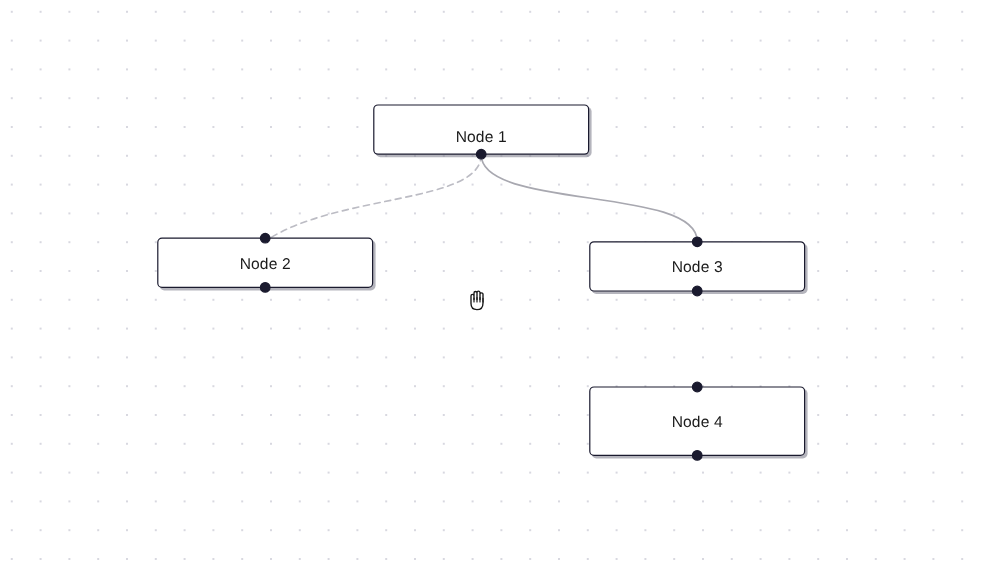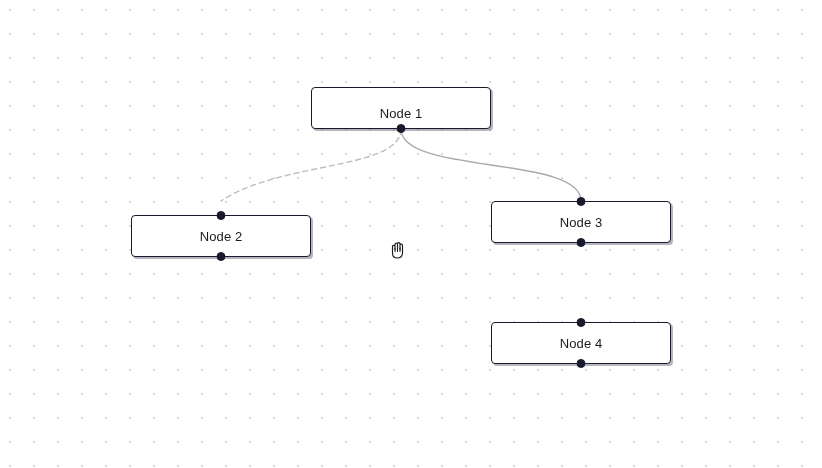--- a/index.html
+++ b/index.html
@@ -87,31 +87,31 @@
   <svg id="edge-layer" width="822" height="468" viewBox="0 0 822 468" xmlns="http://www.w3.org/2000/svg">
       <path d="M 401,129 C 401,170 280,161 221,201" fill="none" stroke="#bcbcc4" stroke-width="1.4" stroke-linecap="round" stroke-dasharray="5 4"></path>
       <path d="M 401,129 C 401,175 581,155 581,201" fill="none" stroke="#a8a8b0" stroke-width="1.4" stroke-linecap="round"></path>
     </svg>
 
   <div id="nodes-layer">
       <div class="gnode" style="left: 311px; top: 87px; width: 180px; height: 42px; border-color: rgb(26, 26, 46); background: rgb(255, 255, 255);">
         <span class="gnode-label" style="color: rgb(27, 27, 27); margin-top: 11px;">Node 1</span>
         <div class="handle bottom"></div>
       </div>
-      <div class="gnode" style="left: 131px; top: 215px; width: 180px; height: 42px; border-color: rgb(26, 26, 46); background: rgb(255, 255, 255);">
+      <div class="gnode" style="left: 131px; top: 198px; width: 180px; height: 42px; border-color: rgb(26, 26, 46); background: rgb(255, 255, 255);">
         <span class="gnode-label" style="color: rgb(27, 27, 27);">Node 2</span>
         <div class="handle top"></div>
         <div class="handle bottom"></div>
       </div>
       <div class="gnode" style="left: 491px; top: 201px; width: 180px; height: 42px; border-color: rgb(26, 26, 46); background: rgb(255, 255, 255);">
         <span class="gnode-label" style="color: rgb(27, 27, 27);">Node 3</span>
         <div class="handle top"></div>
         <div class="handle bottom"></div>
       </div>
-      <div class="gnode" style="left: 491px; top: 322px; width: 180px; height: 42px; border-color: rgb(26, 26, 46); background: rgb(255, 255, 255); justify-content: center;">
+      <div class="gnode" style="left: 491px; top: 322px; width: 180px; height: 58px; border-color: rgb(26, 26, 46); background: rgb(255, 255, 255); justify-content: center;">
         <span class="gnode-label" style="color: rgb(27, 27, 27);">Node 4</span>
         <div class="handle top"></div>
         <div class="handle bottom"></div>
       </div>
     </div>
 
   <div id="cursor" style="left: 387px; top: 239px;">
     <svg width="24" height="24" viewBox="0 0 24 24" xmlns="http://www.w3.org/2000/svg">
       <path d="M5.5 11.2 V7.6 a1.25 1.25 0 0 1 2.5 0 V10.6
                V5.2 a1.25 1.25 0 0 1 2.5 0 V10.6

